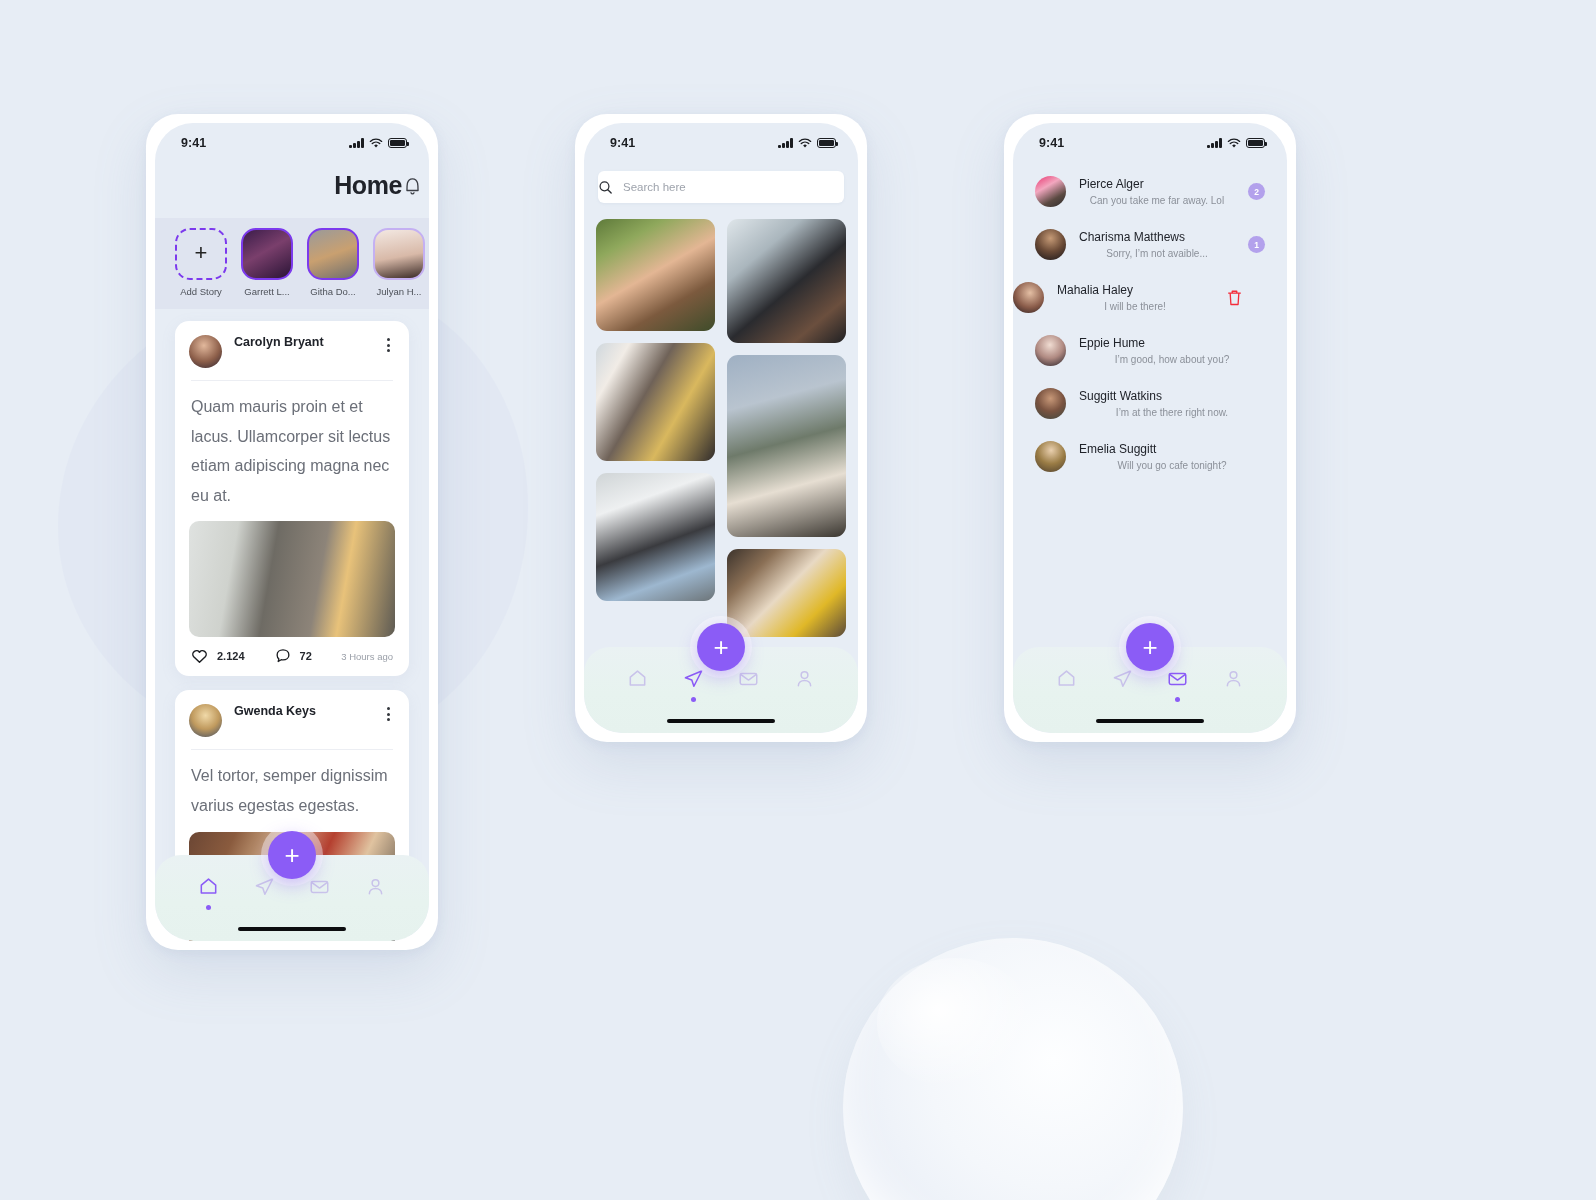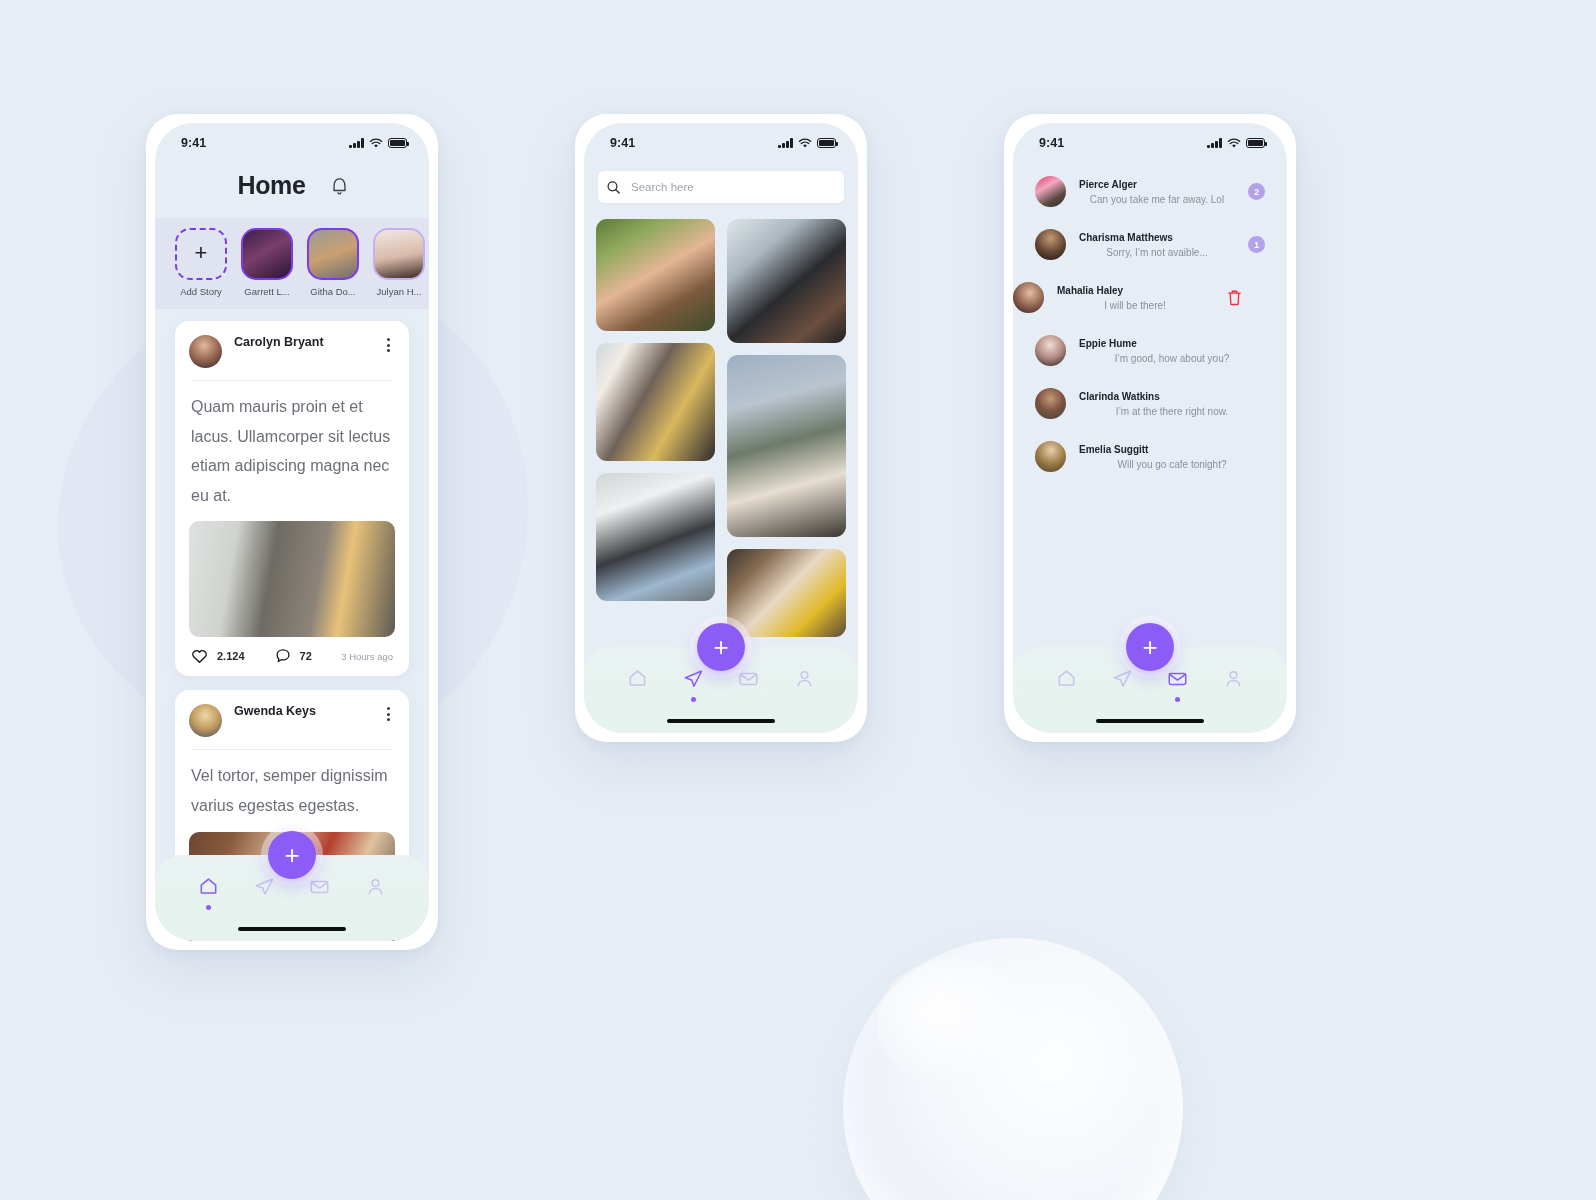--- a/index.html
+++ b/index.html
@@ -66,31 +66,30 @@
   .batt {
     width: 19px; height: 10px; border: 1.2px solid #1b1d21;
     border-radius: 3px; position: relative; padding: 1.3px;
   }
   .batt::after { content:""; position:absolute; right:-3px; top:3px; width:1.8px; height:4px;
     background:#1b1d21; border-radius:0 1px 1px 0; }
   .batt i { display:block; width: 100%; height: 100%; background:#1b1d21; border-radius:1.2px; }
 
   
   .app-header {
-    display: flex; align-items: center; justify-content: center;
-    padding: 14px 20px 18px 24px;
-    gap: 24px;
+    display: flex; align-items: center; justify-content: flex-end;
+    padding: 14px 6px 18px 24px;
   }
   .app-title { font-size: 25px; font-weight: 700; color: #20232a; letter-spacing: -.4px; }
 
   
   .searchwrap { padding: 14px 14px 10px 14px; }
   .searchbar {
     display:flex; align-items:center; gap:10px;
-    background:#fff; border-radius: 6px; height: 32px; padding: 0 8px;
+    background:#fff; border-radius: 6px; height: 32px; padding: 0 0;
     box-shadow: 0 1px 3px rgba(130,145,175,.10);
   }
   .search-input {
     border:none; outline:none; background:transparent; flex:1;
     font-family:"Liberation Sans",sans-serif; font-size:11.5px; color:#55585e;
   }
   .search-input::placeholder { color:#9ea3ac; }
 
   
   .stories {
@@ -144,21 +143,21 @@
   .mphoto { border-radius: 11px; background-size:cover; background-position:center; }
 
   
   .chatlist { padding: 8px 0 0 0; }
   .chatrow {
     display:flex; align-items:center; gap:13px;
     padding: 11px 22px; position:relative;
   }
   .chatrow.swiped { transform: translateX(-22px); }
   .chat-txt { flex:1; min-width:0; }
-  .chat-name { font-size: 10px; font-weight:700; color:#20232a; }
+  .chat-name { font-size: 12px; font-weight:400; color:#20232a; }
   .chat-prev { font-size: 10px; color:#8b9099; margin-top: 4px; text-align: center; }
   .badge {
     width:17px; height:17px; border-radius:50%; background:#b3a1ec;
     color:#fff; font-size:8.5px; font-weight:700;
     display:flex; align-items:center; justify-content:center; flex:none;
   }
   .trash { flex:none; }
 
   
   .bottomnav {
@@ -469,21 +468,21 @@
           <div class="avatar" style="width:31px;height:31px;background-image:radial-gradient(circle at 48% 32%,#f0dcd2,#b08a82 50%,#201b22)"></div>
           <div class="chat-txt">
             <div class="chat-name">Eppie Hume</div>
             <div class="chat-prev">I’m good, how about you?</div>
           </div>
         </div>
 
         <div class="chatrow">
           <div class="avatar" style="width:31px;height:31px;background-image:radial-gradient(circle at 50% 34%,#c79878,#7a5340 50%,#3c4740)"></div>
           <div class="chat-txt">
-            <div class="chat-name">Clarinda Watkins</div>
+            <div class="chat-name">Suggitt Watkins</div>
             <div class="chat-prev">I’m at the there right now.</div>
           </div>
         </div>
 
         <div class="chatrow">
           <div class="avatar" style="width:31px;height:31px;background-image:radial-gradient(circle at 52% 30%,#e9cfae,#9a7c45 50%,#4a3c2c)"></div>
           <div class="chat-txt">
             <div class="chat-name">Emelia Suggitt</div>
             <div class="chat-prev">Will you go cafe tonight?</div>
           </div>

